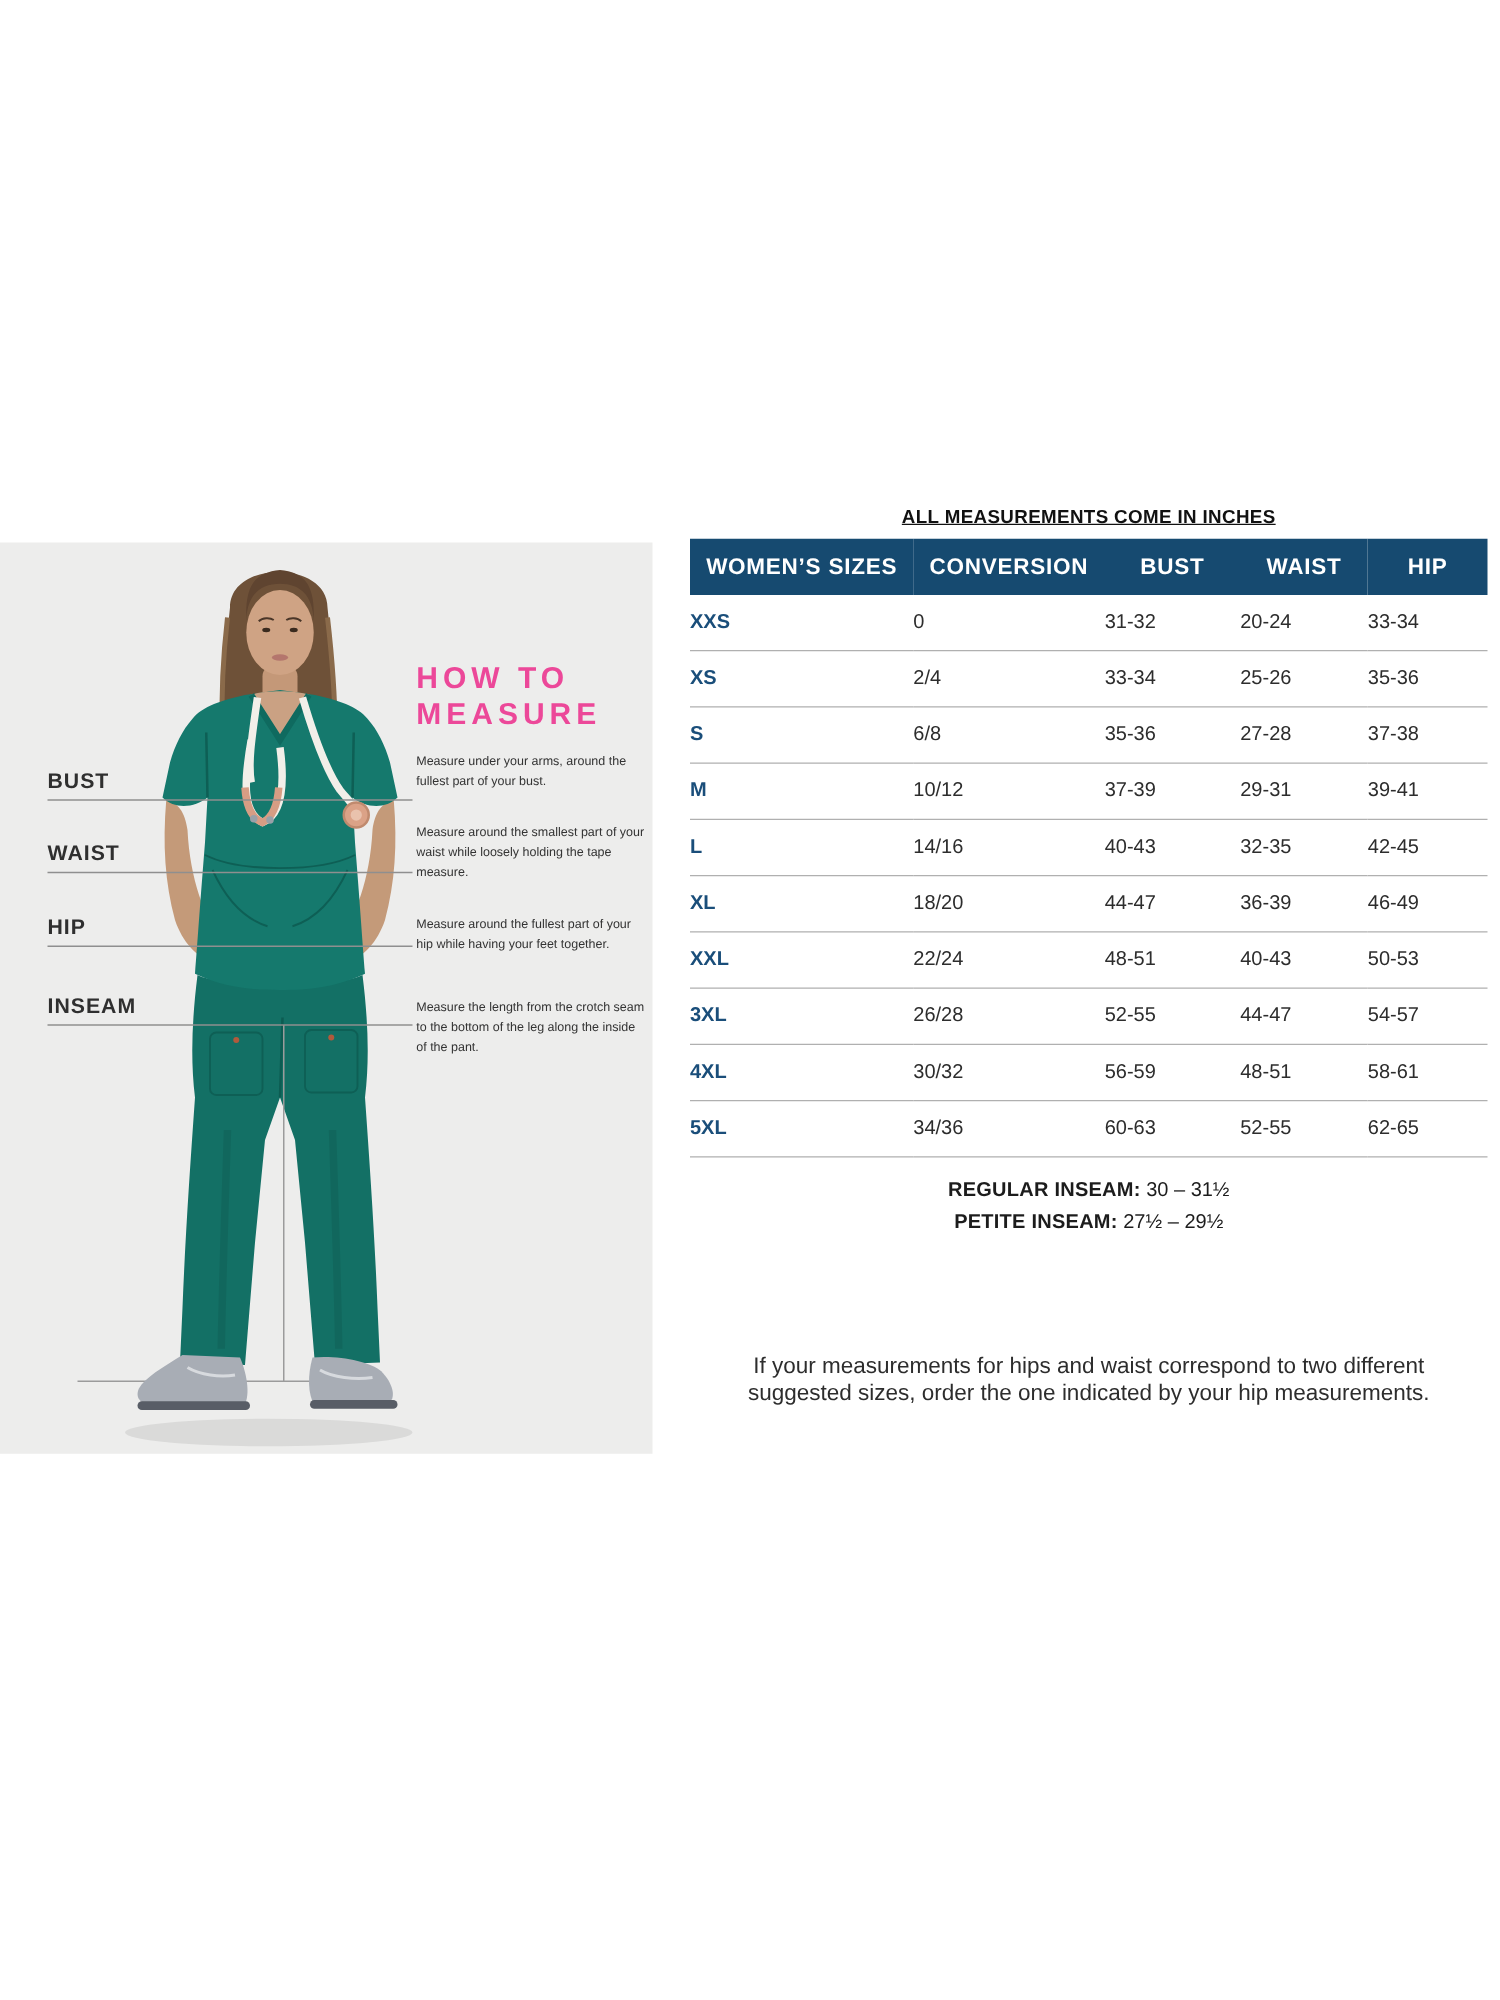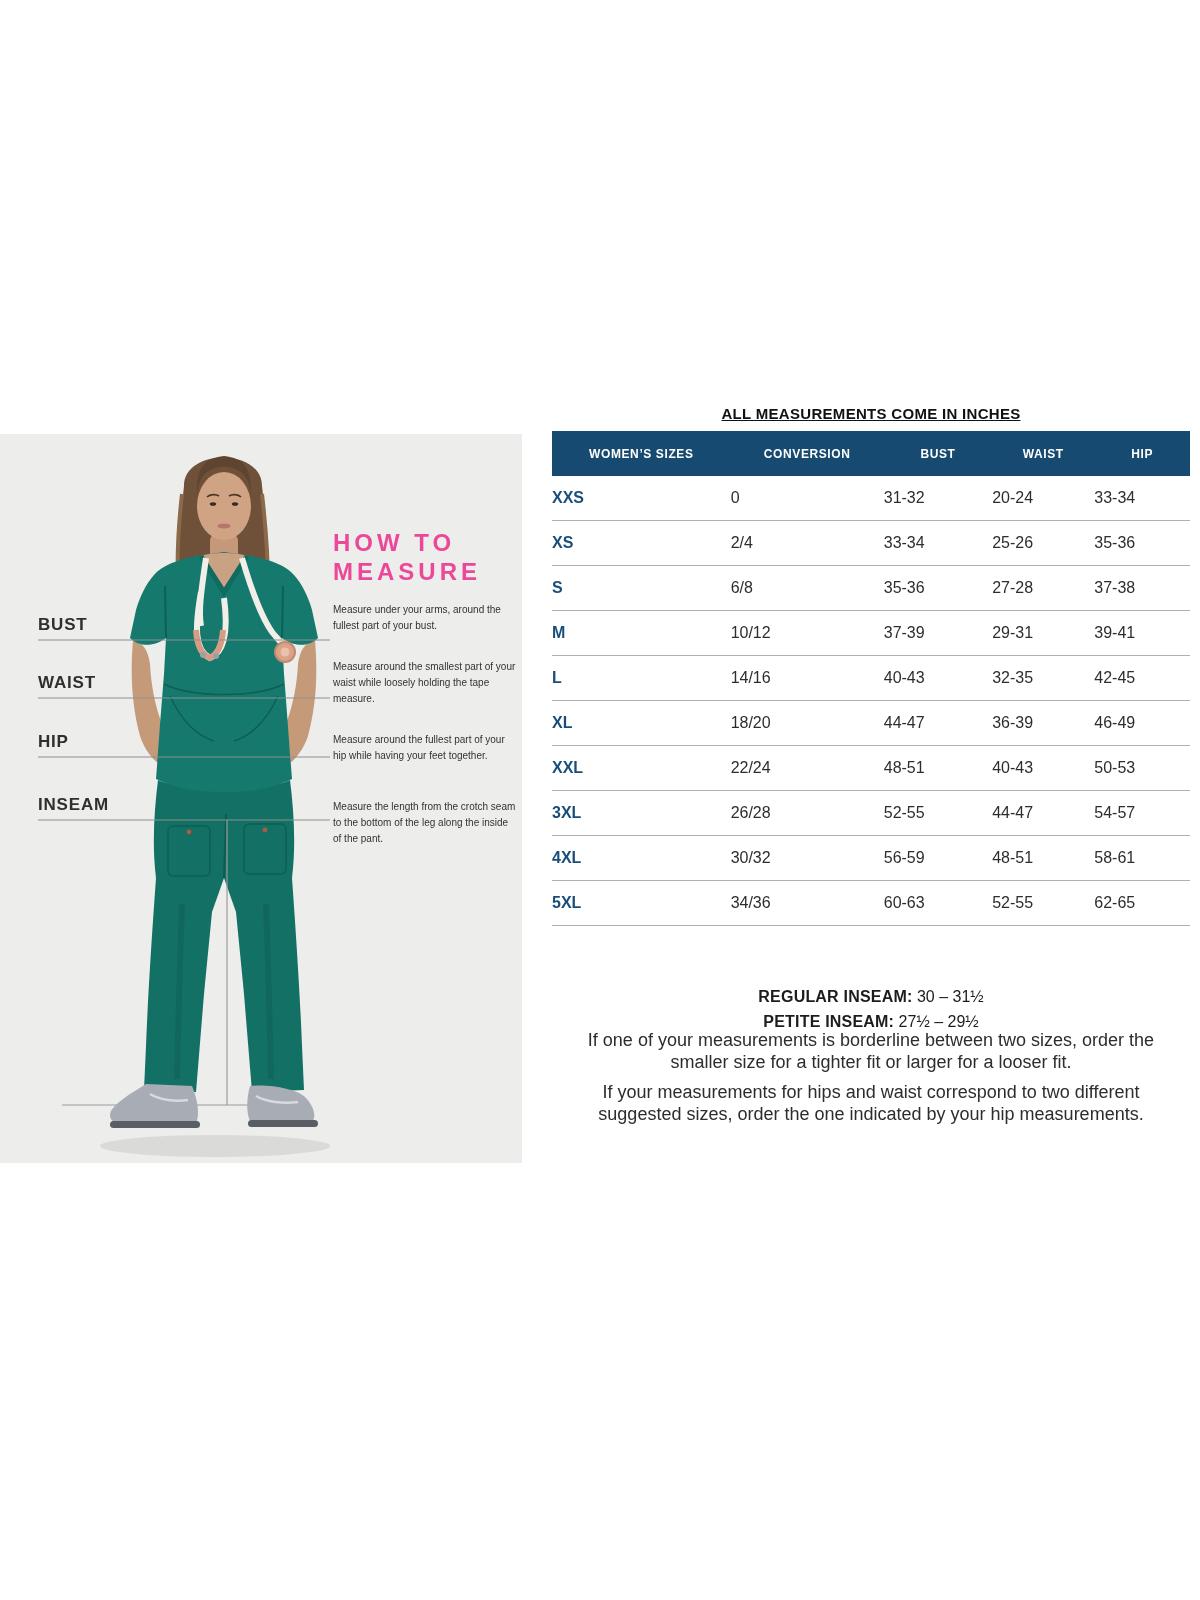--- a/index.html
+++ b/index.html
@@ -27,30 +27,30 @@
     position:absolute;left:552px;top:405px;width:638px;text-align:center;
     font-size:15px;font-weight:700;letter-spacing:.3px;color:#111;text-decoration:underline;
   }
   table.size-chart{
     position:absolute;left:552px;top:431px;width:638px;border-collapse:collapse;table-layout:fixed;
   }
   table.size-chart col.c1{width:28%;} table.size-chart col.c2{width:24%;}
   table.size-chart col.c3{width:17%;} table.size-chart col.c4{width:16%;}
   table.size-chart col.c5{width:15%;}
   table.size-chart th{
-    background:#164a70;color:#ffffff;font-size:12px;font-weight:700;letter-spacing:.6px;
+    background:#164a70;color:#ffffff;font-size:18px;font-weight:700;letter-spacing:.6px;
     height:45px;text-align:center;padding:0;
   }
   table.size-chart td{
     height:44px;vertical-align:middle;font-size:16px;color:#2d2d2d;
     border-bottom:1px solid #b0b0b0;padding:0;
   }
   table.size-chart td.size{font-weight:700;color:#1a4e7a;}
   
-  .inseam-notes{position:absolute;left:552px;top:940px;width:638px;text-align:center;margin-top:44px;}
+  .inseam-notes{position:absolute;left:552px;top:940px;width:638px;text-align:center;}
   .inseam-note{font-size:16px;line-height:25px;color:#1c1c1c;}
   .inseam-note b{font-weight:700;letter-spacing:.2px;}
   .fit-note{
     position:absolute;left:300px;width:600px;left:571px;text-align:center;
     font-size:18px;line-height:22px;color:#2d2d2d;margin:0;
   }
   .fit-note.n1{top:1029px;}
   .fit-note.n2{top:1081px;}
 </style>
 </head>
@@ -233,16 +233,15 @@
         <td>62-65</td>
       </tr>
     </tbody>
   </table>
 
   <div class="inseam-notes">
     <div class="inseam-note"><b>REGULAR INSEAM:</b><span> 30  – 31½</span></div>
     <div class="inseam-note"><b>PETITE INSEAM:</b><span> 27½ – 29½</span></div>
   </div>
 
-  <p class="fit-note n1">If one of your measurements is borderline between two sizes, order the smaller size for a tighter fit or larger for a looser fit.</p>
   <p class="fit-note n2">If your measurements for hips and waist correspond to two different suggested sizes, order the one indicated by your hip measurements.</p>
 
 </div>
 
 </body></html>

